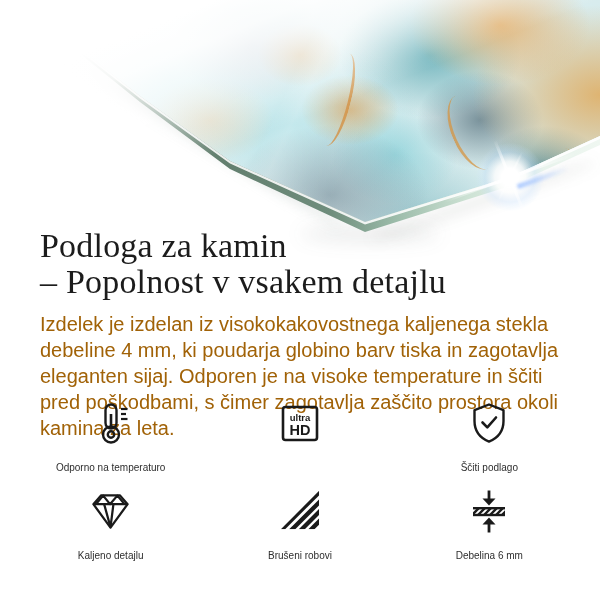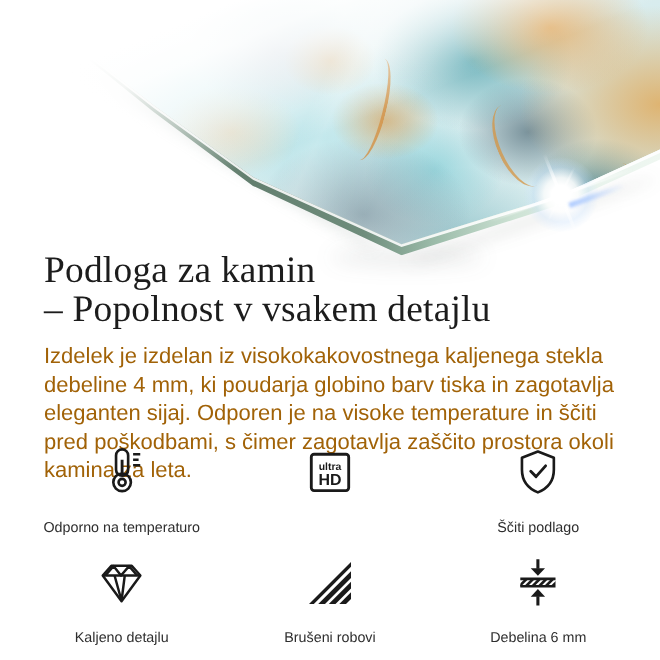--- a/index.html
+++ b/index.html
@@ -110,22 +110,22 @@
     position: absolute; left: 40px; top: 311px; margin: 0;
     width: 526px; font-size: 20px; line-height: 26px; color: #a16207;
   }
 
   
   .features {
     position: absolute; left: 16px; top: 400px; width: 568px;
     display: grid; grid-template-columns: repeat(3, 1fr); row-gap: 12px;
   }
   .feature { display: flex; flex-direction: column; align-items: center; }
-  .icon-slot { height: 52px; display: flex; align-items: flex-end; justify-content: center; }
-  .feature-label { margin-top: 20px; font-size: 13px; line-height: 16px; color: #2e2e2e; text-align: center; }
+  .icon-slot { height: 52px; display: flex; justify-content: center; }
+  .feature-label { margin-top: 8px; font-size: 10px; line-height: 16px; color: #2e2e2e; text-align: center; }
   .ficon { display: block; }
 </style>
 </head>
 <body>
 
 <div class="hero">
   <div class="shadow s1"></div>
   <div class="shadow s2"></div>
   <div class="shadow s3"></div>
   <div class="art">

